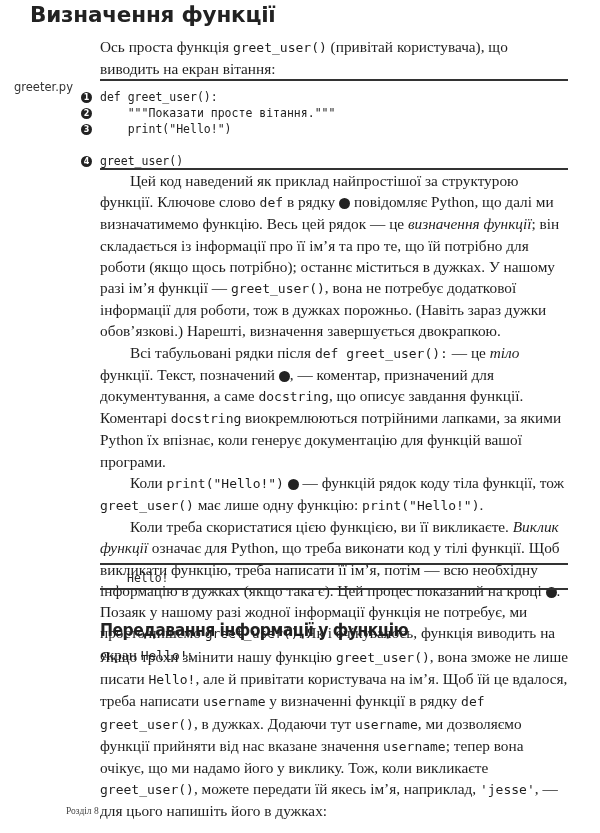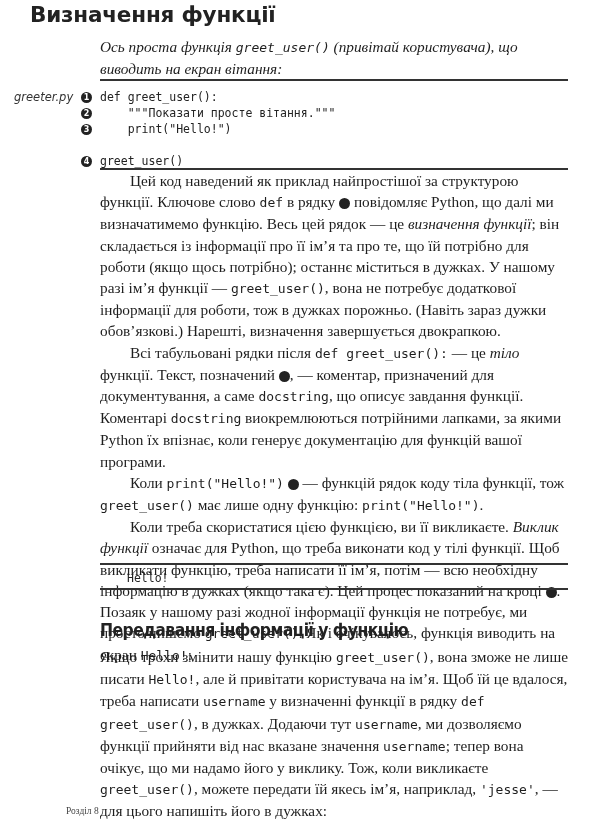--- a/index.html
+++ b/index.html
@@ -10,33 +10,33 @@
   .h2 { position:absolute; left:100px; top:620px; font-family:"DejaVu Sans", sans-serif; font-weight:bold;
         font-size:17px; letter-spacing:-0.6px; color:#222; margin:0; transform:scaleX(0.92); transform-origin:left; }
   .para { position:absolute; left:100px; width:470px; font-size:15.3px; line-height:21.2px; }
   .para p { margin:0; }
   .indent { text-indent:30px; }
   code, .mono { font-family:"DejaVu Sans Mono", monospace; font-size:13px; }
   em { font-style:italic; }
   .rule { position:absolute; left:100px; width:468px; height:2px; background:#333; }
   .codeblock { position:absolute; left:100px; font-family:"DejaVu Sans Mono", monospace; font-size:11.5px; line-height:16px; color:#222; }
   .codeblock .line { white-space:pre; height:16px; }
-  .fname { position:absolute; left:14px; top:90px; font-family:"DejaVu Sans", sans-serif; font-style:italic; font-size:11.5px; color:#333;text-align:right; }
+  .fname { position:absolute; left:14px; top:80px; font-family:"DejaVu Sans", sans-serif; font-size:11.5px; color:#333;text-align:right; }
   .marker { display:inline-block; width:11px; height:11px; border-radius:50%; background:#222; color:#fff;
             font-family:"DejaVu Sans", sans-serif; font-size:8px; font-weight:bold; line-height:11px; text-align:center; vertical-align:1px; }
   .mk { position:absolute; left:81px; }
   .footer-num { position:absolute; left:30px; top:805px; font-family:"DejaVu Sans", sans-serif; font-weight:bold; font-size:12px; color:#222;margin-top:40px; }
   .footer-ch { position:absolute; left:66px; top:806px; font-family:Liberation Serif, serif; font-size:9.5px; color:#444; }
 </style>
 </head>
 <body>
 
 <h1 class="h1">Визначення функції</h1>
 
-<div class="para" style="top:36px;font-style:italic;">
+<div class="para" style="top:36px;">
   <p><span>Ось проста функція </span><code>greet_user()</code><span> (привітай користувача), що виводить на екран вітання:</span></p>
 </div>
 
 <div class="rule" style="top:79px;"></div>
 <div class="fname">greeter.py</div>
 
 <span class="mk marker" style="top:92px;">1</span>
 <span class="mk marker" style="top:108px;">2</span>
 <span class="mk marker" style="top:124px;">3</span>
 <span class="mk marker" style="top:156px;">4</span>

